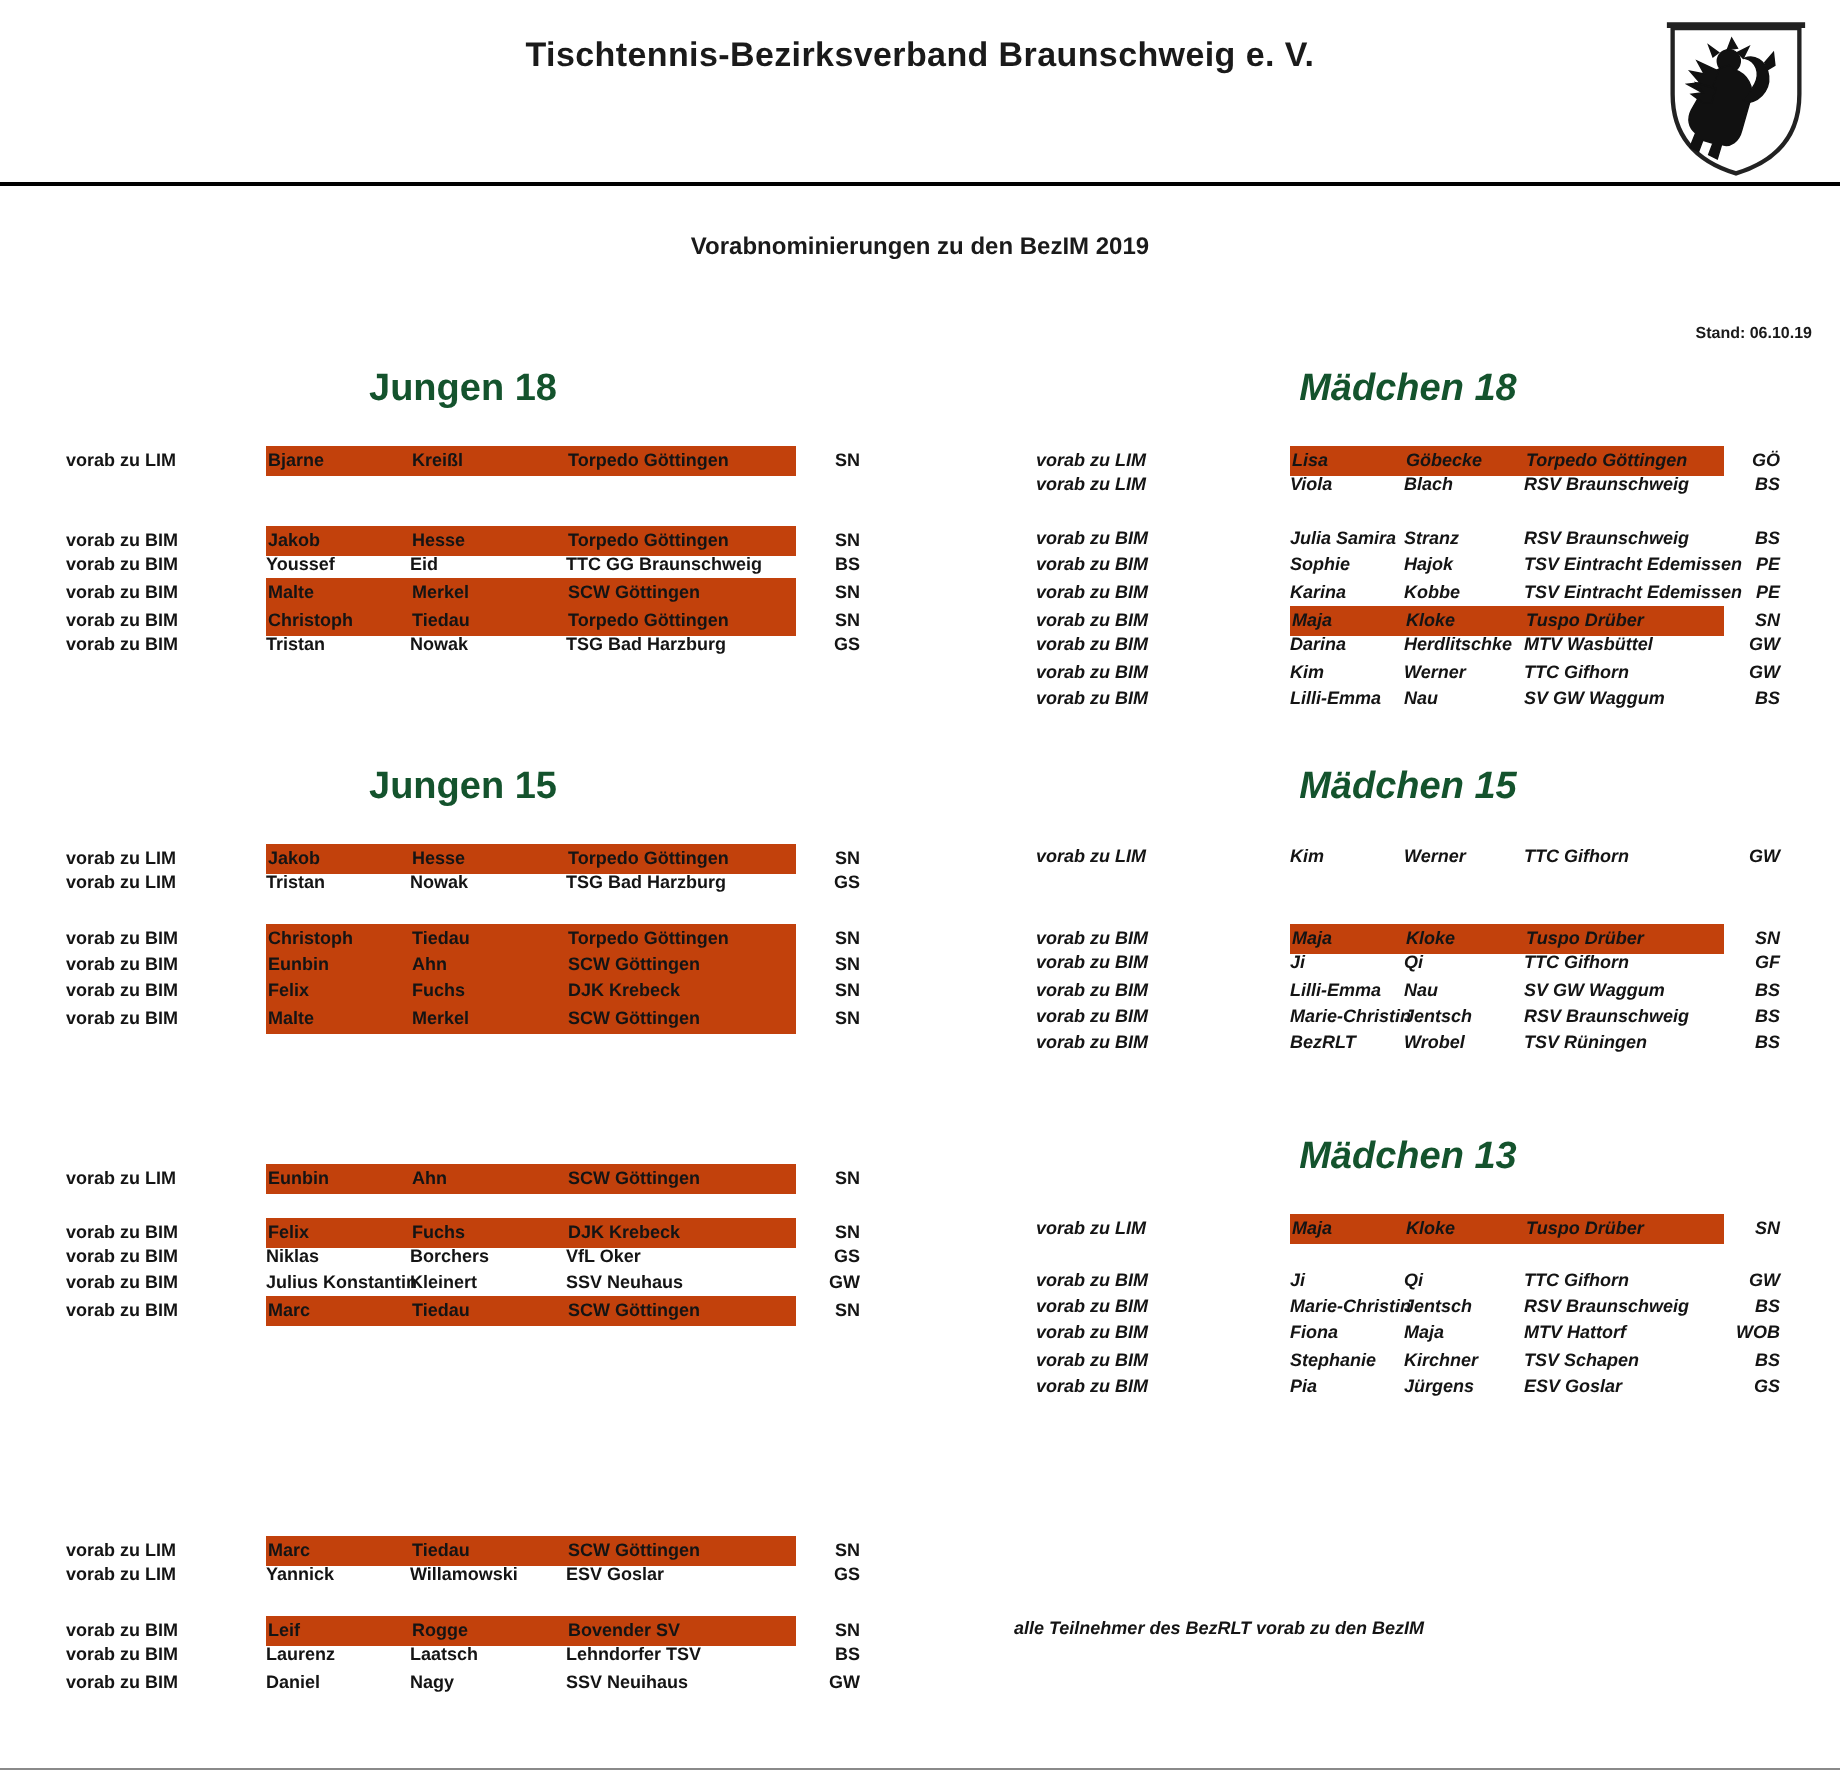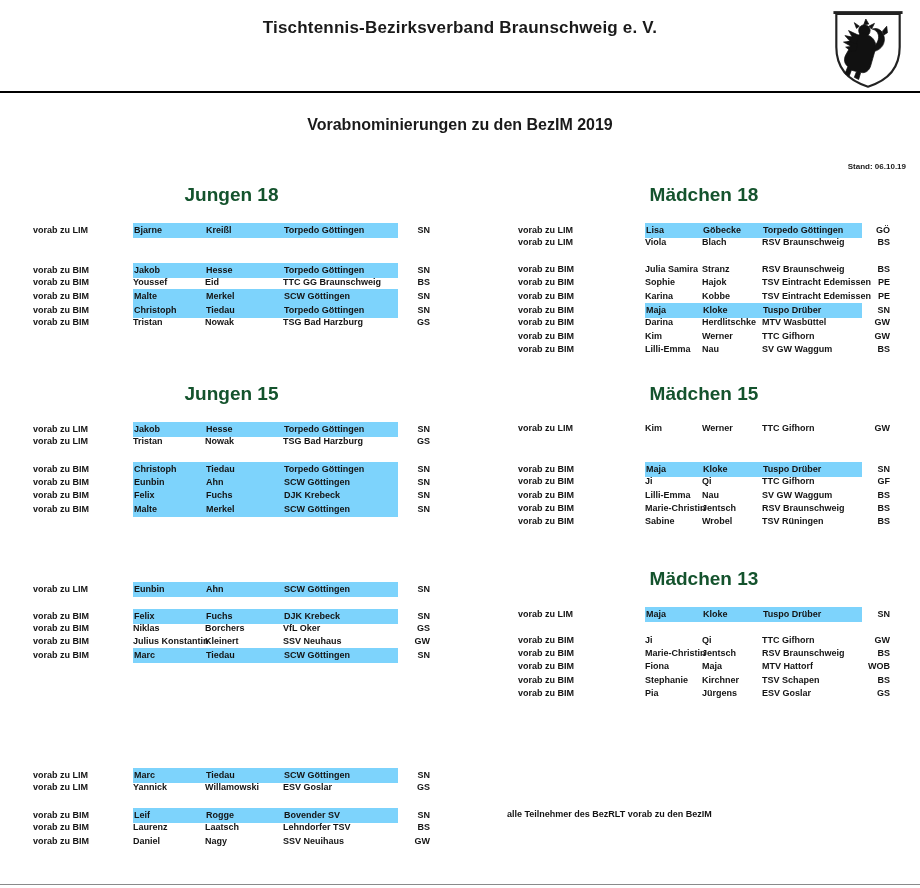--- a/index.html
+++ b/index.html
@@ -10,46 +10,46 @@
   .org-title{
     position:absolute;top:18px;left:0;width:920px;text-align:center;
     font-size:17px;font-weight:bold;letter-spacing:.2px;color:#1a1a1a;
   }
   .crest{position:absolute;top:8px;right:16px;width:72px;height:84px;}
   .rule{position:absolute;left:0;width:920px;background:#000;}
   .top-rule{top:91px;height:2px;}
   .bottom-rule{top:884px;height:1px;background:#8a8a8a;}
   .doc-title{
     position:absolute;top:116px;left:0;width:920px;text-align:center;
-    font-size:16px;font-weight:bold;color:#1a1a1a;
+    font-size:12px;font-weight:bold;color:#1a1a1a;
   }
   .stand{
     position:absolute;top:162px;right:14px;font-size:8px;font-weight:bold;color:#1a1a1a;
   }
   .pair{position:absolute;left:0;width:920px;}
   .pair0{top:182px;}
   .pair1{top:381px;}
   .pair2{top:566px;}
   .pair3{top:752px;}
   .block{position:absolute;top:0;}
   .block.left{left:33px;width:397px;}
-  .block.right{left:518px;width:372px;}
+  .block.right{left:518px;width:372px;font-style:italic;}
   .sec-title{
     font-size:19px;font-weight:bold;text-align:center;line-height:25px;color:#14532d;
   }
   .rows{margin-top:16px;}
   .row{
     display:grid;height:13.3px;line-height:13px;align-items:center;
     font-size:9px;font-weight:bold;white-space:nowrap;
   }
   .block.left  .row{grid-template-columns:100px 72px 78px 115px 1fr;}
   .block.right .row{grid-template-columns:127px 57px 60px 100px 1fr;}
   .cell{overflow:visible;}
   .cell.code{text-align:right;}
-  .hl{background:#7dd3fc;padding:1px 2px 1px 1px;}
+  .hl{background:#c2410c;padding:1px 2px 1px 1px;}
   .note-row{display:block;height:13.3px;line-height:13px;font-size:9px;font-weight:bold;
     margin-left:-11px;white-space:nowrap;}
   svg{display:block;}
 </style>
 </head>
 <body>
 
 <div class="page">
 
   <div class="org-title">Tischtennis-Bezirksverband Braunschweig  e. V.</div>
@@ -412,21 +412,21 @@
             </div>
             <div class="row">
               <div class="cell label">vorab zu BIM</div>
               <div class="cell first">Marie-Christin</div>
               <div class="cell last">Jentsch</div>
               <div class="cell club">RSV Braunschweig</div>
               <div class="cell code">BS</div>
             </div>
             <div class="row">
               <div class="cell label">vorab zu BIM</div>
-              <div class="cell first">Sabine</div>
+              <div class="cell first">BezRLT</div>
               <div class="cell last">Wrobel</div>
               <div class="cell club">TSV Rüningen</div>
               <div class="cell code">BS</div>
             </div>
           </div>
         </div>
       </div>
       <div class="pair pair2">
         <div class="block left">
           <div class="rows">

